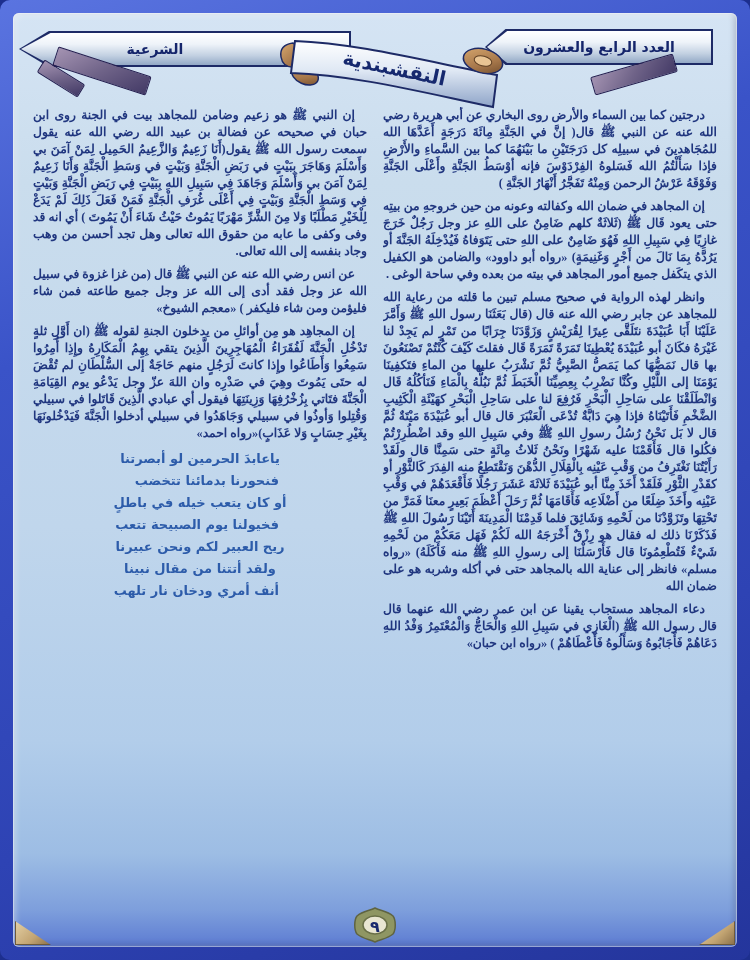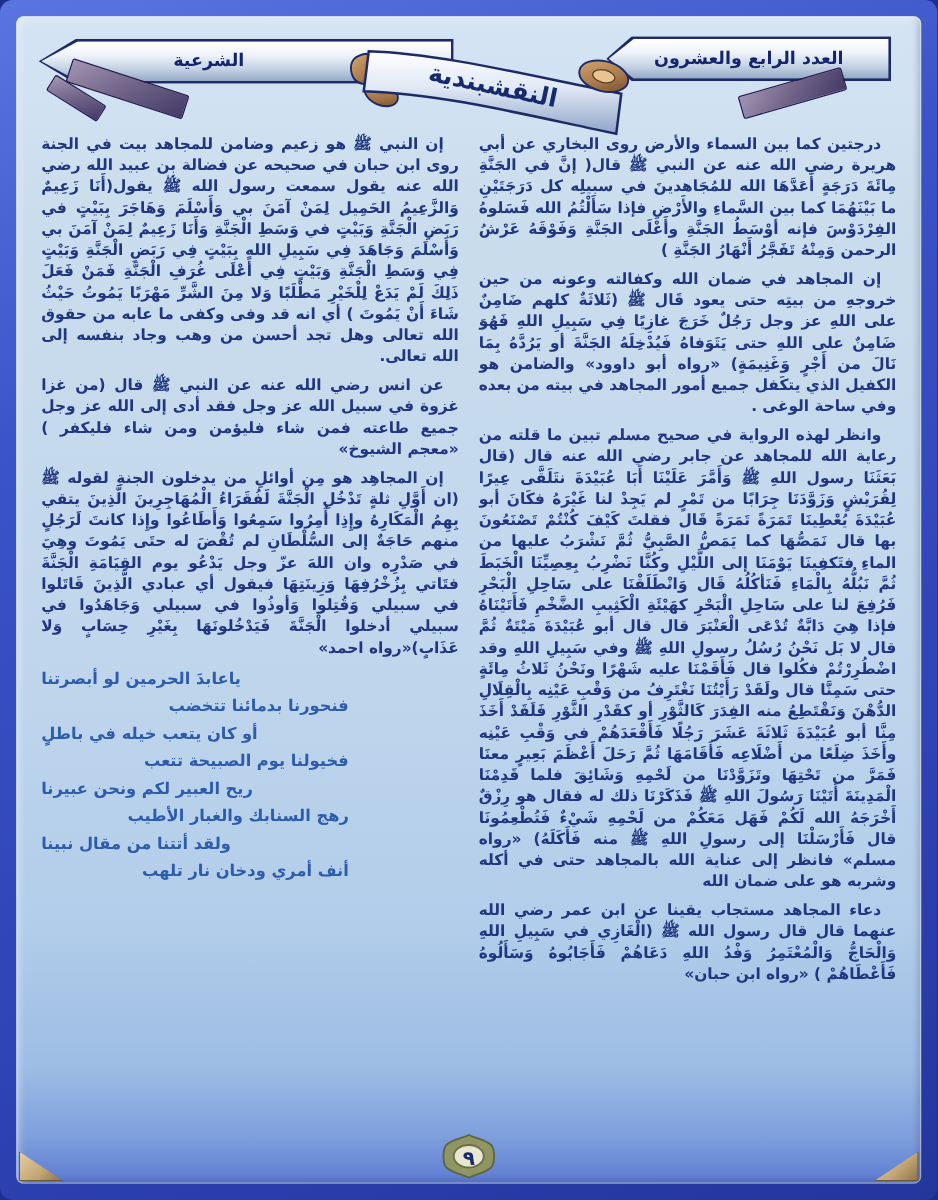--- a/index.html
+++ b/index.html
@@ -29,21 +29,21 @@
     position:absolute; inset:2px;
     background:linear-gradient(180deg,#ffffff 0%, #eef3f9 35%, #c3d1e2 70%, #93a9c6 100%);
   }
   .ribbon .outline, .ribbon .face { clip-path: polygon(0 50%, 9% 0, 100% 0, 100% 100%, 9% 100%); }
   .ribbon .label {
     position:relative; z-index:2; display:block; width:100%;
     text-align:center; line-height:36px; font-weight:bold; font-size:14px;
     color:#15256b; letter-spacing:0.5px;
   }
   .ribbon-issue { right:24px; top:16px; width:228px; }
-  .ribbon-section { left:18px; top:18px; width:332px; }
+  .ribbon-section { left:6px; top:18px; width:332px; }
   .ribbon-section .label { padding-right:60px; box-sizing:border-box; }
 
   .tail {
     position:absolute; border:1px solid #241d4e; border-radius:2px;
     background:linear-gradient(135deg,#a493b2 0%, #6f6388 50%, #433a66 100%);
   }
   .tail-left1 { left:40px; top:48px; width:96px; height:18px; transform:rotate(18deg); }
   .tail-left2 { left:24px; top:58px; width:46px; height:13px; transform:rotate(32deg); }
   .tail-right1 { right:60px; top:52px; width:84px; height:17px; transform:rotate(-16deg); }
 
@@ -51,25 +51,25 @@
 
   
   .columns {
     position:absolute; top:94px; bottom:42px; left:20px; right:20px;
     display:flex; gap:16px; direction:rtl; overflow:hidden; z-index:2;
   }
   .col { flex:1 1 0; overflow:hidden; }
   .para {
     margin:0 0 6px 0; text-indent:12px;
     font-size:12.3px; line-height:17px; font-weight:bold;
-    color:#20367f; text-align:justify; direction:rtl;
+    color:#20367f; text-align:justify; direction:rtl;font-family:Liberation Serif, serif;
   }
   .poem { margin-top:4px; }
   .verse { direction:rtl; color:#2d5caa; font-weight:bold; font-size:13px; }
-  .verse .sadr { text-align:left; line-height:22px; }
+  .verse .sadr { text-align:center; line-height:22px; }
   .verse .ajz  { text-align:right; padding-right:88px; line-height:22px; }
 
   
   .page-medallion { position:absolute; left:50%; bottom:4px; transform:translateX(-50%); z-index:6; }
 
   .corner-curl {
     position:absolute; width:34px; height:22px; z-index:4;
     background:linear-gradient(135deg,#e3cfa4 0%, #c2a472 60%, #8d734c 100%);
     border:1px solid #6d5a3a;
   }
@@ -159,21 +159,20 @@
               <div class="ajz">فنحورنا بدمائنا تتخضب</div>
             </div>
 
             <div class="verse">
               <div class="sadr">أو كان يتعب خيله في باطلٍ</div>
               <div class="ajz">فخيولنا يوم الصبيحة تتعب</div>
             </div>
 
             <div class="verse">
               <div class="sadr">ريح العبير لكم ونحن عبيرنا</div>
-              <div class="ajz">رهج السنابك والغبار الأطيب</div>
             </div>
 
             <div class="verse">
               <div class="sadr">ولقد أتتنا من مقال نبينا</div>
             </div>
 
             <div class="verse">
               <div class="ajz">أنف أمري ودخان نار تلهب</div>
             </div>
 

